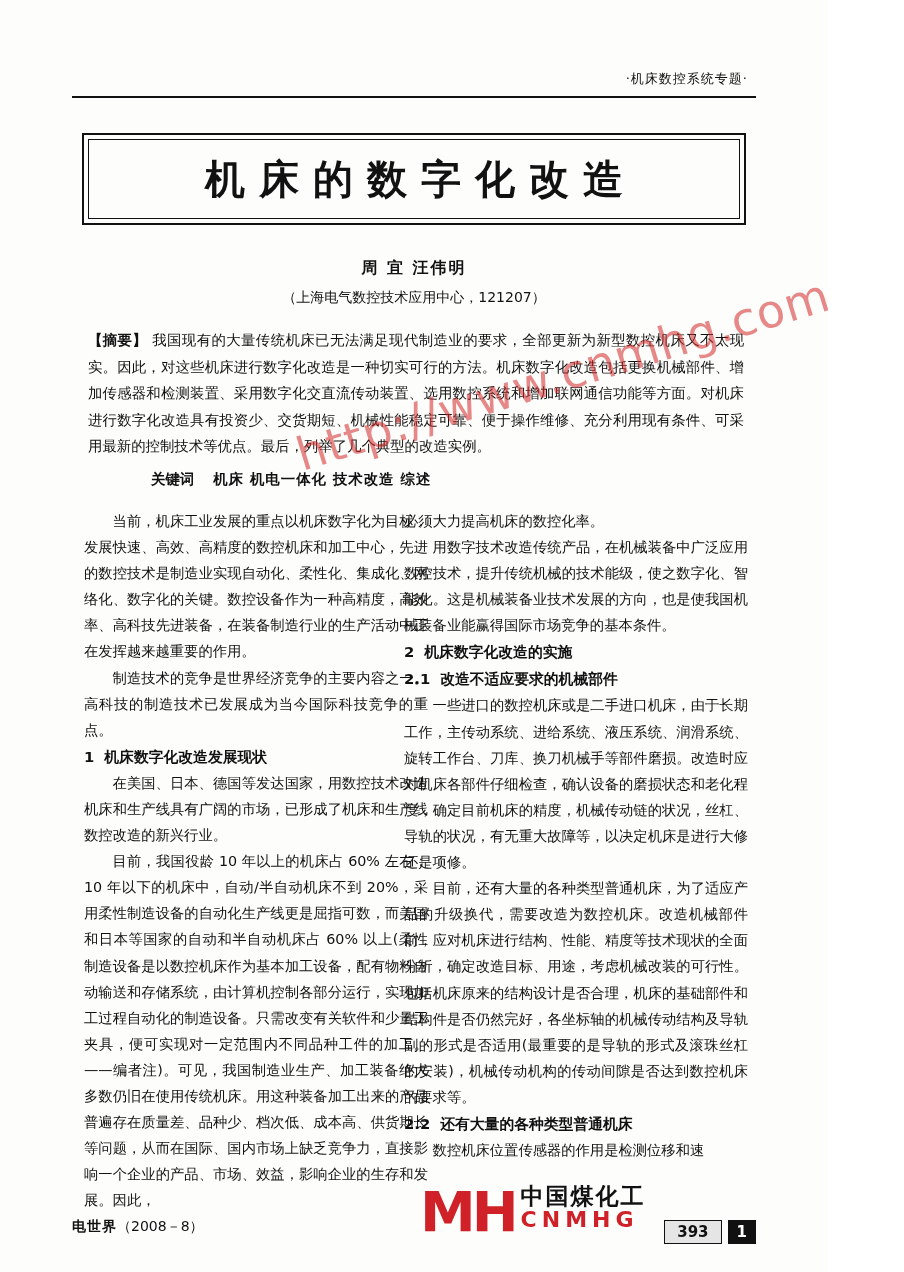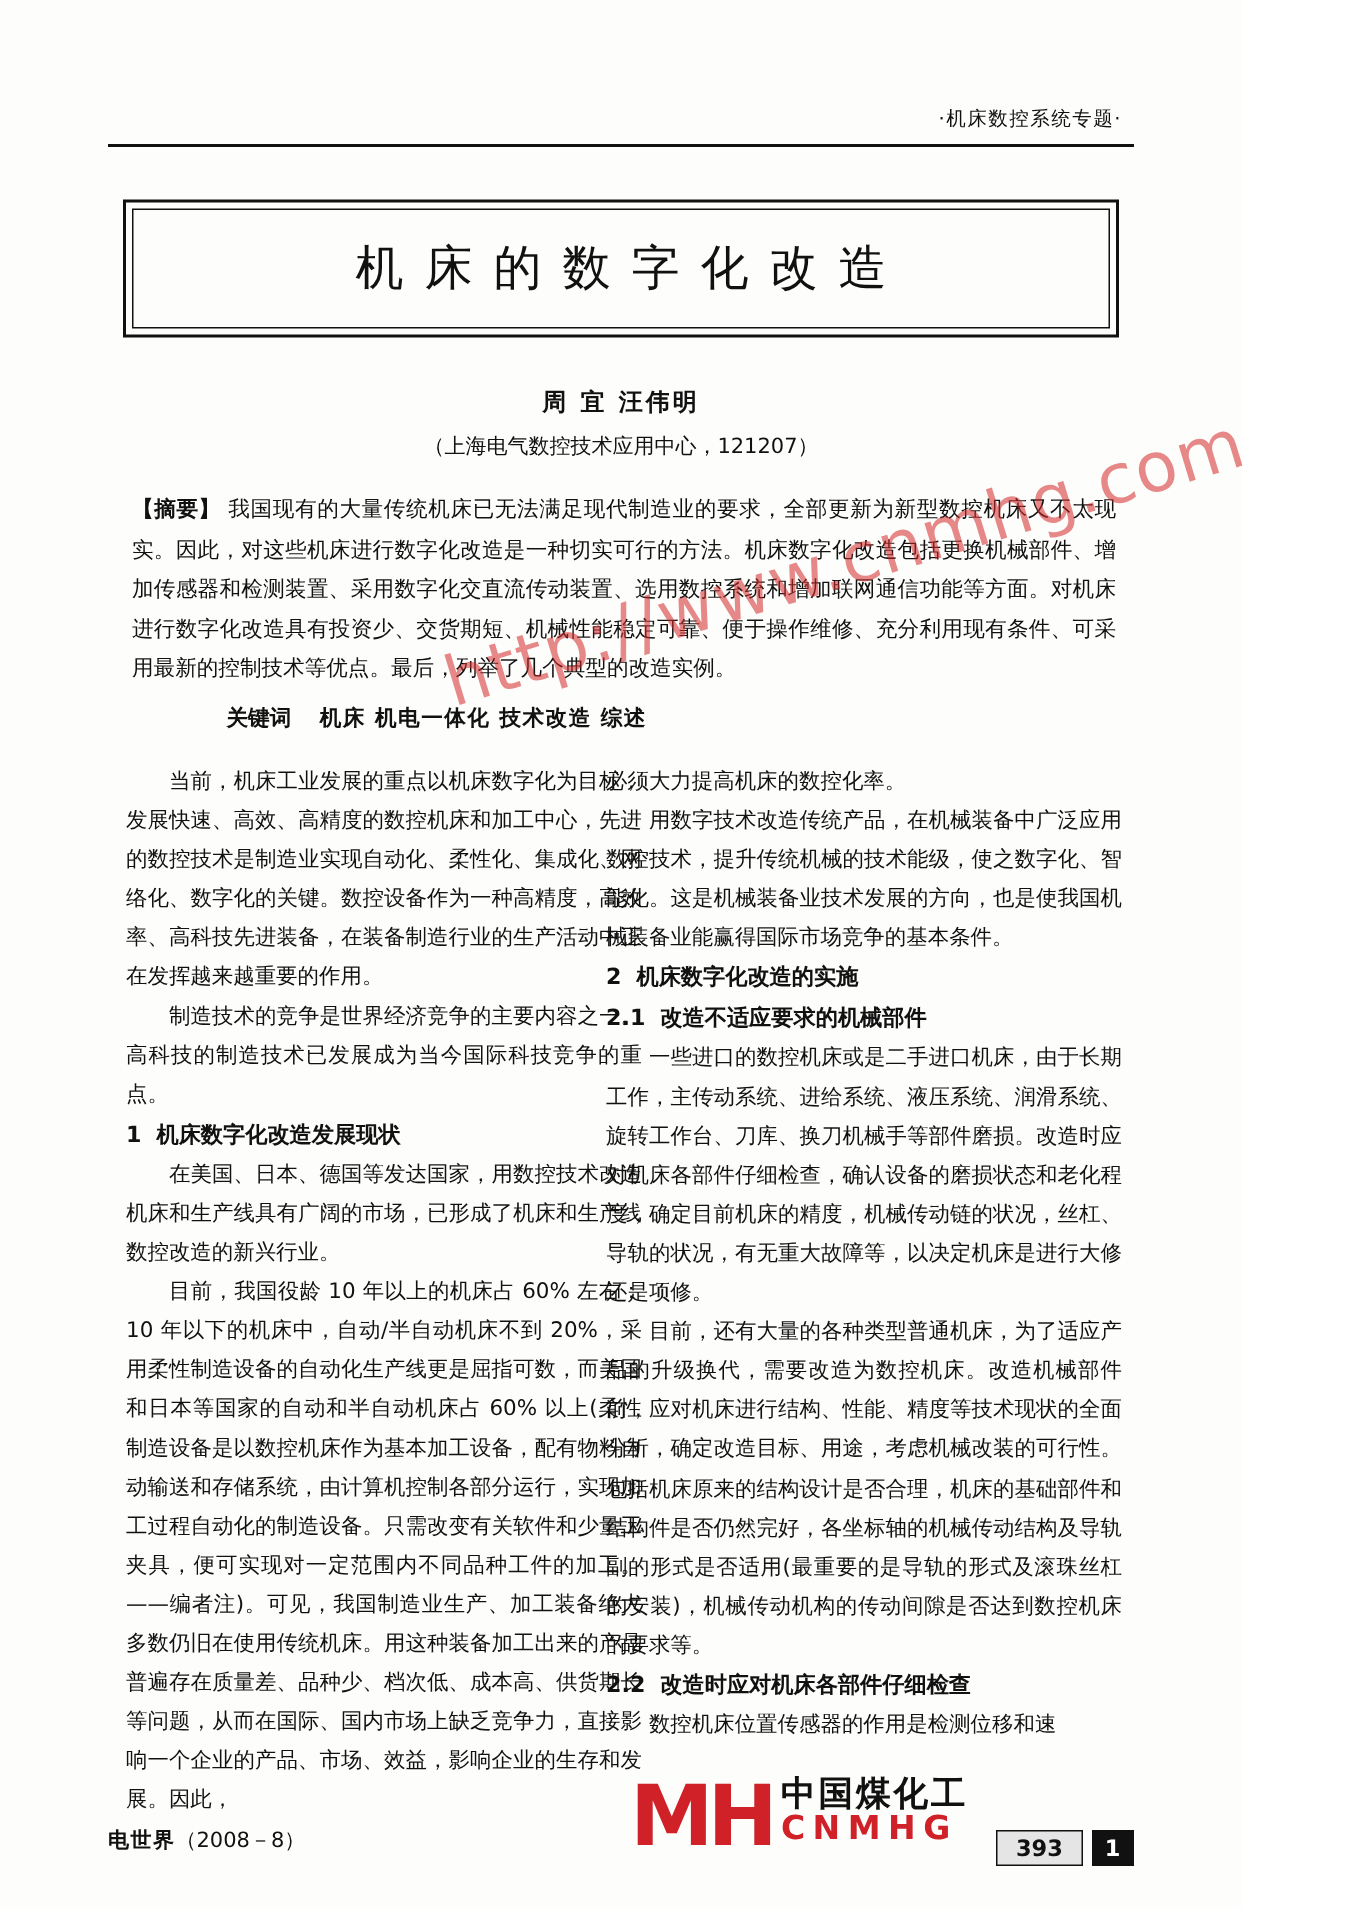--- a/index.html
+++ b/index.html
@@ -58,22 +58,22 @@
     left: 4px;
     right: 4px;
     bottom: 4px;
     border: 1px solid #111;
     display: flex;
     align-items: center;
     justify-content: center;
   }
   .title-text {
     font-family: "DejaVu Sans", sans-serif;
-    font-weight: normal;
-    font-size: 32px;
+    font-weight: bold;
+    font-size: 40px;
     letter-spacing: 14px;
     color: #111;
     padding-left: 14px;
   }
   
   .authors {
     position: absolute;
     top: 258px;
     left: 0;
     right: 0;
@@ -275,21 +275,21 @@
         <p>在美国、日本、德国等发达国家，用数控技术改造机床和生产线具有广阔的市场，已形成了机床和生产线数控改造的新兴行业。</p>
         <p>目前，我国役龄 10 年以上的机床占 60% 左右；10 年以下的机床中，自动/半自动机床不到 20%，采用柔性制造设备的自动化生产线更是屈指可数，而美国和日本等国家的自动和半自动机床占 60% 以上(柔性制造设备是以数控机床作为基本加工设备，配有物料自动输送和存储系统，由计算机控制各部分运行，实现加工过程自动化的制造设备。只需改变有关软件和少量工夹具，便可实现对一定范围内不同品种工件的加工。——编者注)。可见，我国制造业生产、加工装备绝大多数仍旧在使用传统机床。用这种装备加工出来的产品普遍存在质量差、品种少、档次低、成本高、供货期长等问题，从而在国际、国内市场上缺乏竞争力，直接影响一个企业的产品、市场、效益，影响企业的生存和发展。因此，</p>
       </div>
     <div class="col col-right" id="col-right">
         <p class="noindent">必须大力提高机床的数控化率。</p>
         <p>用数字技术改造传统产品，在机械装备中广泛应用数控技术，提升传统机械的技术能级，使之数字化、智能化。这是机械装备业技术发展的方向，也是使我国机械装备业能赢得国际市场竞争的基本条件。</p>
         <h3><span class="num">2</span><span>机床数字化改造的实施</span></h3>
         <h3><span class="num">2.1</span><span>改造不适应要求的机械部件</span></h3>
         <p>一些进口的数控机床或是二手进口机床，由于长期工作，主传动系统、进给系统、液压系统、润滑系统、旋转工作台、刀库、换刀机械手等部件磨损。改造时应对机床各部件仔细检查，确认设备的磨损状态和老化程度，确定目前机床的精度，机械传动链的状况，丝杠、导轨的状况，有无重大故障等，以决定机床是进行大修还是项修。</p>
         <p>目前，还有大量的各种类型普通机床，为了适应产品的升级换代，需要改造为数控机床。改造机械部件前，应对机床进行结构、性能、精度等技术现状的全面分析，确定改造目标、用途，考虑机械改装的可行性。包括机床原来的结构设计是否合理，机床的基础部件和结构件是否仍然完好，各坐标轴的机械传动结构及导轨副的形式是否适用(最重要的是导轨的形式及滚珠丝杠的安装)，机械传动机构的传动间隙是否达到数控机床的要求等。</p>
-        <h3><span class="num">2.2</span><span>改造时应对机床各部件仔细检查</span></h3>
+        <h3><span class="num">2.2</span><span>还有大量的各种类型普通机床</span></h3>
         <p>数控机床位置传感器的作用是检测位移和速</p>
       </div>
   </div>
 
   <div class="watermark-url">http://www.cnmhg.com</div>
   <div class="watermark-logo">
     <div class="wm-mark">MH</div>
     <div class="wm-right">
       <div class="wm-cn">中国煤化工</div>
       <div class="wm-en">CNMHG</div>

